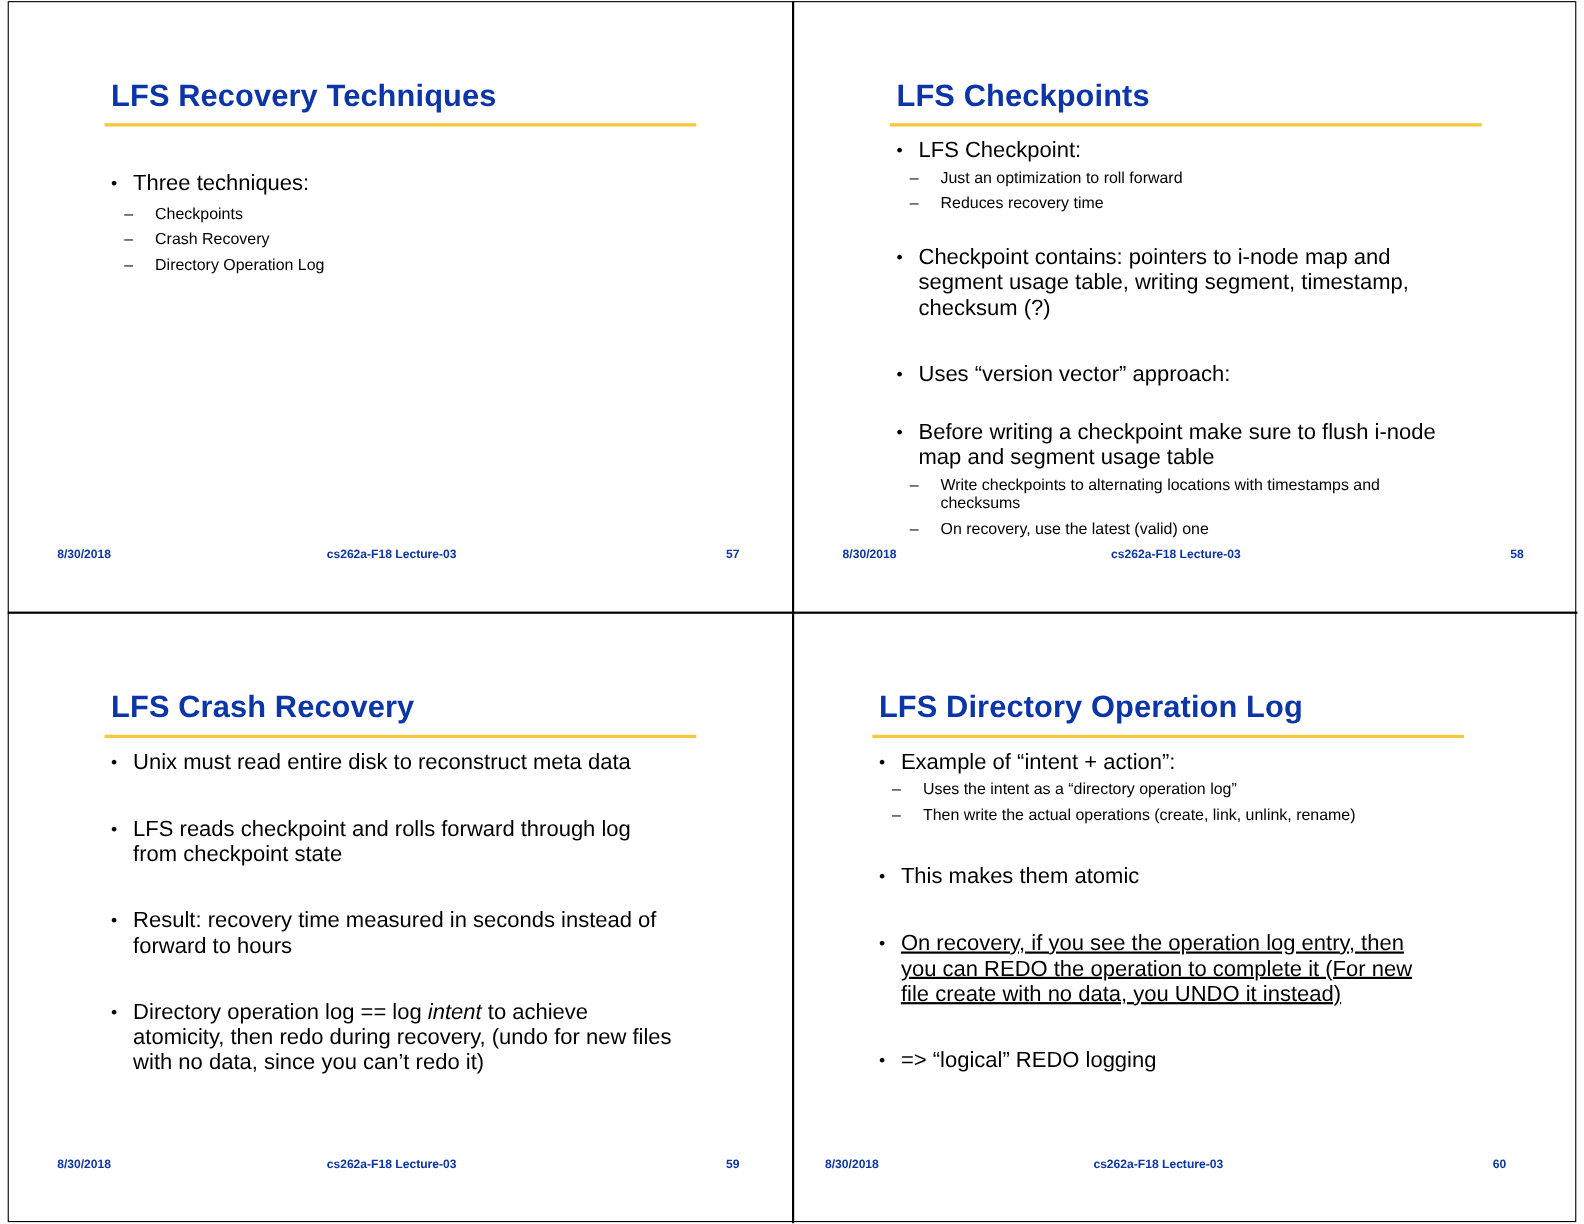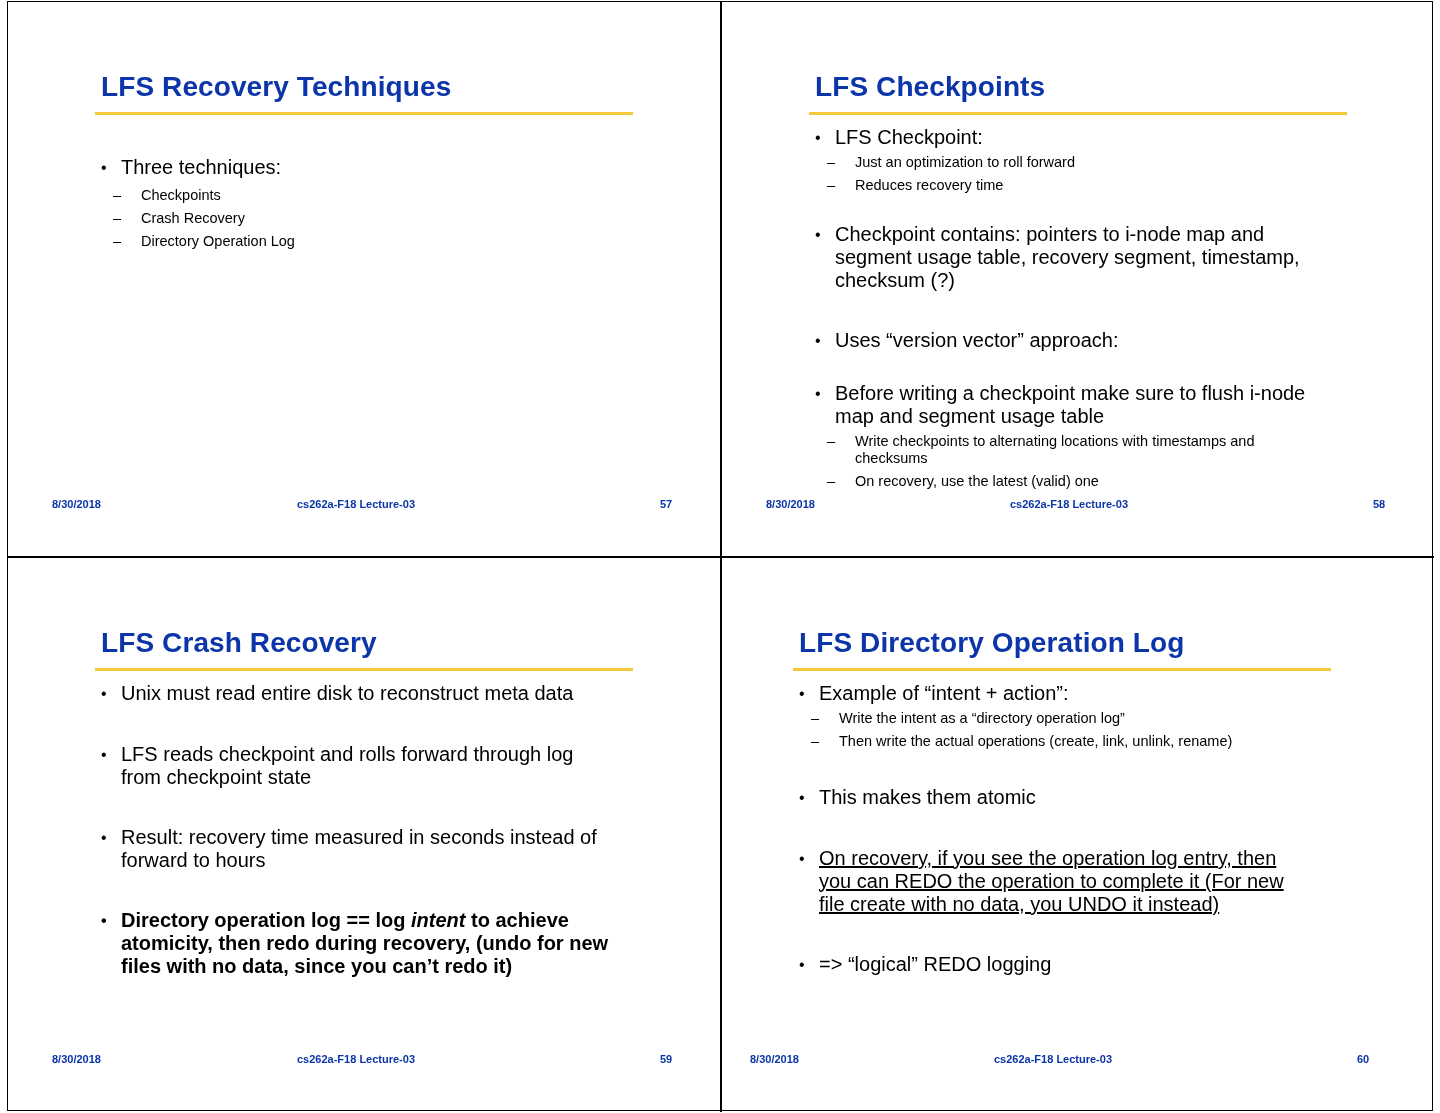--- a/index.html
+++ b/index.html
@@ -42,51 +42,51 @@
   <div class="foot" style="left:653px;top:497px;">57</div>
 </div>
 
 <div class="slide" style="left:721px;top:1px;">
   <div class="title">LFS Checkpoints</div>
   <div class="rule"></div>
   <div class="body" style="top:125px;width:510px;">
     <div class="b1"><span>LFS Checkpoint:</span></div>
     <div class="b2" style="margin-top:5px;"><span class="dash">–</span><span>Just an optimization to roll forward</span></div>
     <div class="b2"><span class="dash">–</span><span>Reduces recovery time</span></div>
-    <div class="b1" style="margin-top:29px;"><span>Checkpoint contains: pointers to i-node map and segment usage table, recovery segment, timestamp, checksum (?)</span></div>
+    <div class="b1" style="margin-top:29px;"><span>Checkpoint contains: pointers to i-node map and segment usage table, writing segment, timestamp, checksum (?)</span></div>
     <div class="b1" style="margin-top:37px;"><span>Uses “version vector” approach:</span></div>
     <div class="b1" style="margin-top:30px;"><span>Before writing a checkpoint make sure to flush i-node map and segment usage table</span></div>
     <div class="b2" style="margin-top:5px;"><span class="dash">–</span><span>Write checkpoints to alternating locations with timestamps and checksums</span></div>
     <div class="b2"><span class="dash">–</span><span>On recovery, use the latest (valid) one</span></div>
   </div>
   <div class="foot" style="left:45px;top:497px;">8/30/2018</div>
   <div class="foot" style="left:289px;top:497px;">cs262a-F18 Lecture-03</div>
   <div class="foot" style="left:652px;top:497px;">58</div>
 </div>
 
 <div class="slide" style="left:7px;top:557px;">
   <div class="title">LFS Crash Recovery</div>
   <div class="rule"></div>
   <div class="body" style="top:125px;width:510px;">
     <div class="b1"><span>Unix must read entire disk to reconstruct meta data</span></div>
     <div class="b1" style="margin-top:38px;"><span>LFS reads checkpoint and rolls forward through log from checkpoint state</span></div>
     <div class="b1" style="margin-top:37px;"><span>Result: recovery time measured in seconds instead of forward to hours</span></div>
-    <div class="b1" style="margin-top:37px;font-weight:bold;"><span>Directory operation log == log </span><i>intent</i><span> to achieve atomicity, then redo during recovery, (undo for new files with no data, since you can’t redo it)</span></div>
+    <div class="b1" style="margin-top:37px;"><span>Directory operation log == log </span><i>intent</i><span> to achieve atomicity, then redo during recovery, (undo for new files with no data, since you can’t redo it)</span></div>
   </div>
   <div class="foot" style="left:45px;top:496px;">8/30/2018</div>
   <div class="foot" style="left:290px;top:496px;">cs262a-F18 Lecture-03</div>
   <div class="foot" style="left:653px;top:496px;">59</div>
 </div>
 
 <div class="slide" style="left:705px;top:557px;">
   <div class="title">LFS Directory Operation Log</div>
   <div class="rule"></div>
   <div class="body" style="top:125px;width:510px;">
     <div class="b1"><span>Example of “intent + action”:</span></div>
-    <div class="b2" style="margin-top:5px;"><span class="dash">–</span><span>Write the intent as a “directory operation log”</span></div>
+    <div class="b2" style="margin-top:5px;"><span class="dash">–</span><span>Uses the intent as a “directory operation log”</span></div>
     <div class="b2"><span class="dash">–</span><span>Then write the actual operations (create, link, unlink, rename)</span></div>
     <div class="b1" style="margin-top:36px;"><span>This makes them atomic</span></div>
     <div class="b1" style="margin-top:38px;text-decoration:underline;"><span>On recovery, if you see the operation log entry, then you can REDO the operation to complete it (For new file create with no data, you UNDO it instead)</span></div>
     <div class="b1" style="margin-top:37px;"><span>=&gt; “logical” REDO logging</span></div>
   </div>
   <div class="foot" style="left:45px;top:496px;">8/30/2018</div>
   <div class="foot" style="left:289px;top:496px;">cs262a-F18 Lecture-03</div>
   <div class="foot" style="left:652px;top:496px;">60</div>
 </div>
 

